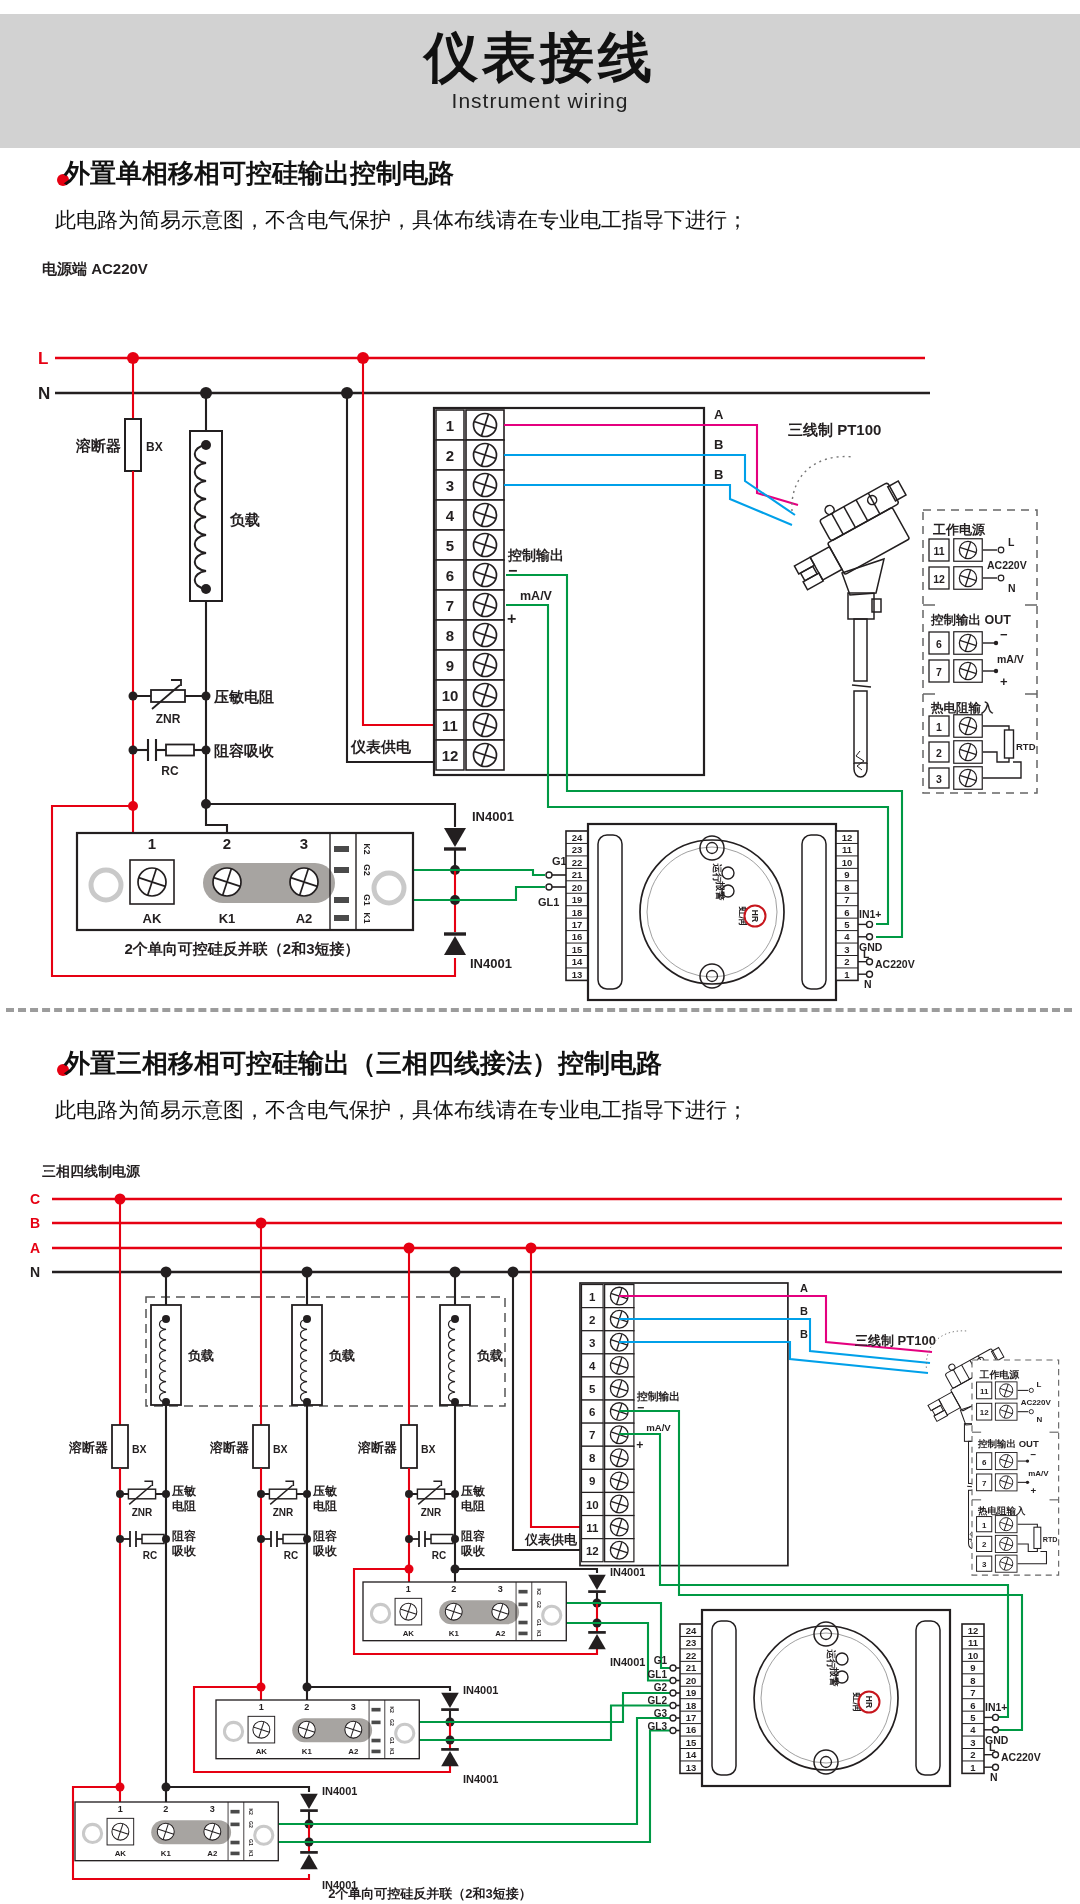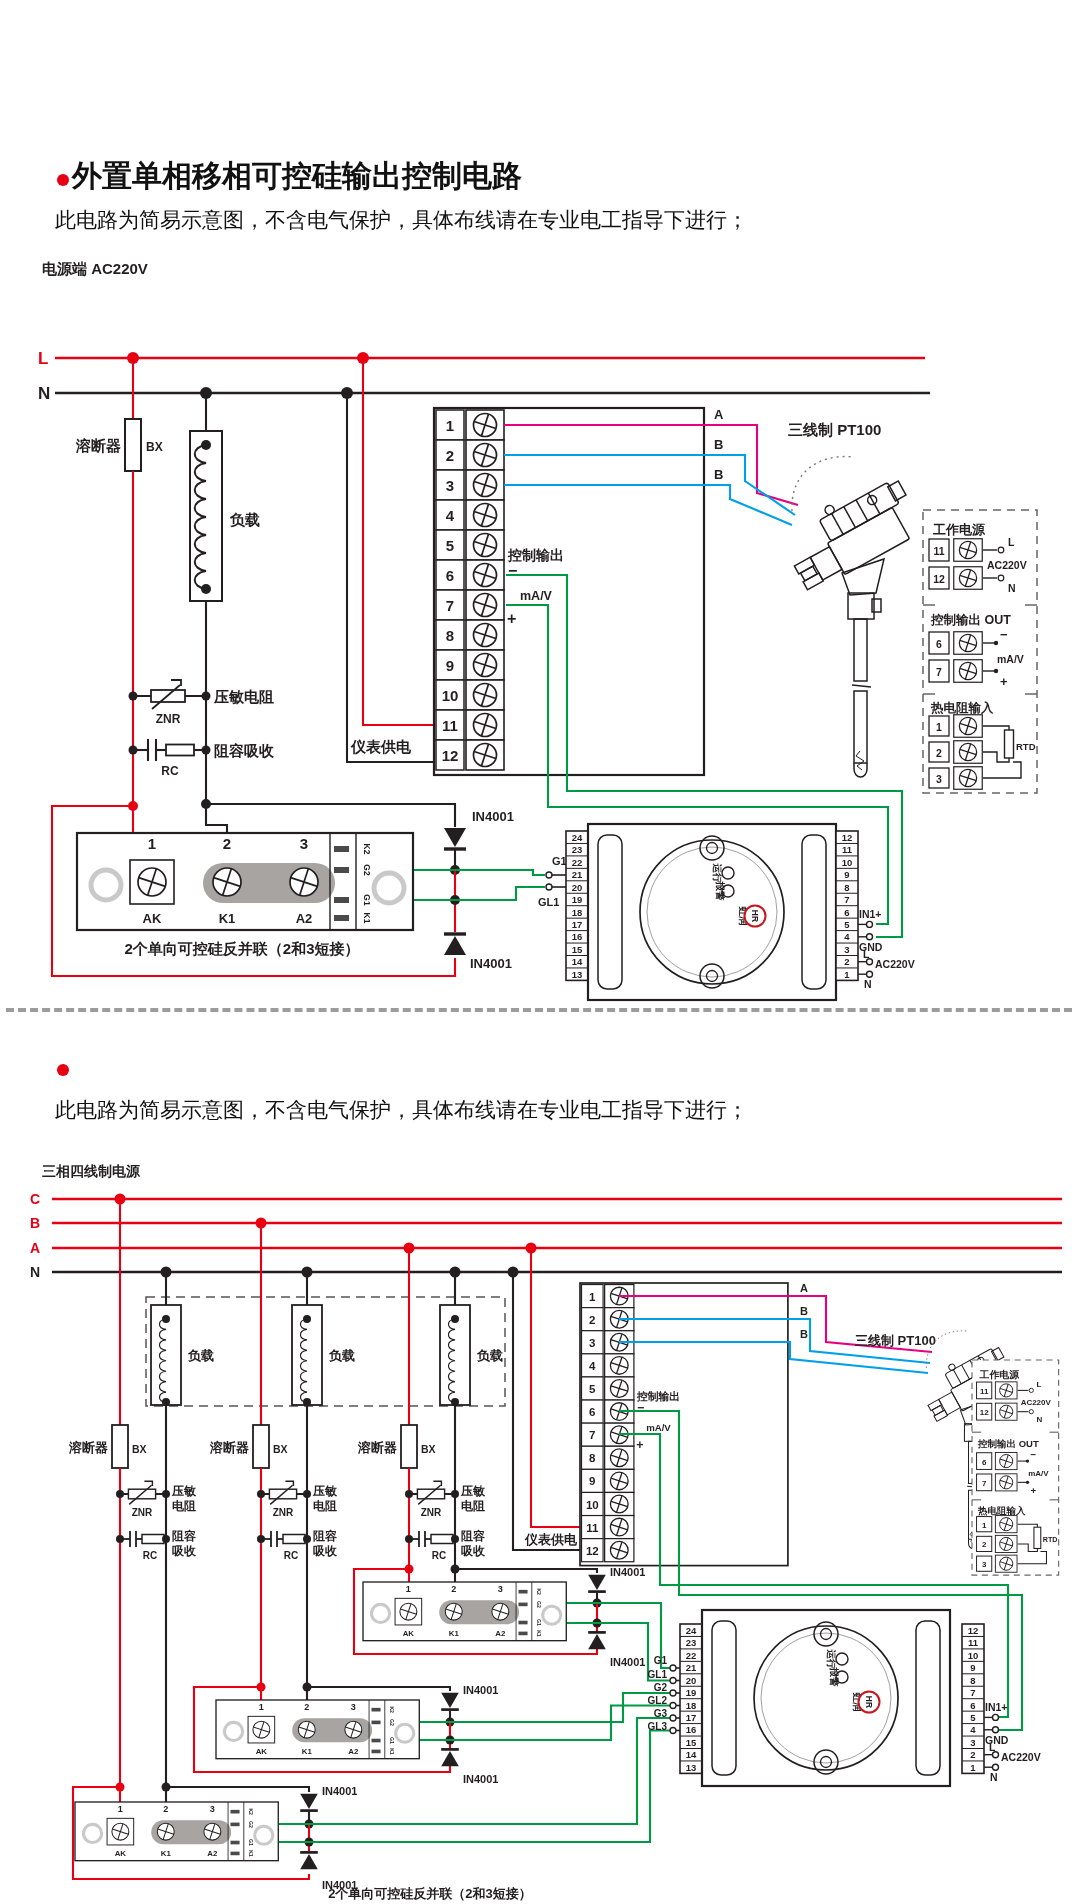--- a/index.html
+++ b/index.html
@@ -1,38 +1,42 @@
 <!DOCTYPE html>
 <html><head>
 <meta charset="utf-8">
 <style>
   html,body{margin:0;padding:0;background:#fff}
   #stage{position:relative;width:1080px;height:1904px;background:#fff;overflow:hidden;
          font-family:"Liberation Sans",sans-serif;color:#1a1a1a}
   .header{position:absolute;top:14px;left:0;width:1080px;height:134px;background:#d2d2d2;text-align:center}
   .header h1{margin:8px 0 0;font-size:54px;font-weight:700;letter-spacing:4px;color:#111}
   .header .sub{margin-top:-6px;font-size:21px;color:#222;letter-spacing:1px}
-  .sec-head{position:absolute;left:72px;font-size:30px;font-weight:700;color:#111;white-space:nowrap}
+  .sec-head{position:absolute;left:64px;font-size:26px;font-weight:700;color:#111;white-space:nowrap}
   .bullet{position:absolute;left:57px;width:12px;height:12px;border-radius:50%;background:#e60012}
   .note{position:absolute;left:55px;font-size:21px;font-weight:400;color:#111;white-space:nowrap}
   .divider{position:absolute;left:6px;width:1066px;border-top:4px dashed #9c9c9c}
   svg{position:absolute;left:0}
   svg text{font-family:"Liberation Sans",sans-serif;fill:#231f20}
   .k{stroke:#231f20;fill:none}.r{stroke:#e60012;fill:none}.g{stroke:#009944;fill:none}
   .b{stroke:#00a0e9;fill:none}.m{stroke:#e4007f;fill:none}.gray{stroke:#c9c9c9;fill:none}
   .w1{stroke-width:1.6}.w2{stroke-width:2.1}.w3{stroke-width:2.7}
   .dk{fill:#231f20;stroke:none}.dr{fill:#e60012;stroke:none}
   .tz{font-weight:600}.tc{font-weight:700}.red{fill:#e60012}
   .box{fill:#fff;stroke:#231f20}
 </style>
 </head>
 <body>
 
 <div id="stage">
 
+  <div class="header">
+    <h1>仪表接线</h1>
+    <div class="sub">Instrument wiring</div>
+  </div>
 
   <span class="bullet" style="top:174px"></span>
   <div class="sec-head" style="top:156px">外置单相移相可控硅输出控制电路</div>
   <div class="note" style="top:206px">此电路为简易示意图，不含电气保护，具体布线请在专业电工指导下进行；</div>
 
   <svg style="top:253px" width="1080" height="757" viewBox="0 0 1080 757">
     <defs>
 
       <g id="sc" class="k">
         <rect x="-19" y="-15" width="38" height="30" fill="#fff" stroke-width="1.6"></rect>
@@ -435,20 +439,21 @@
 
     <use href="#stripL" transform="translate(566,578)"></use>
     <use href="#instr" transform="translate(588,571)"></use>
     <use href="#stripR" transform="translate(836,578)"></use>
     <use href="#instlbl" transform="translate(836,578)"></use>
   </svg>
 
   <div class="divider" style="top:1008px"></div>
 
   <span class="bullet" style="top:1064px"></span>
+  <div class="sec-head" style="top:1046px">外置三相移相可控硅输出（三相四线接法）控制电路</div>
   <div class="note" style="top:1096px">此电路为简易示意图，不含电气保护，具体布线请在专业电工指导下进行；</div>
 
   <svg style="top:1145px" width="1080" height="759" viewBox="0 0 1080 759">
     <text x="42" y="31" font-size="14" class="tz">三相四线制电源</text>
     <text x="30" y="59" font-size="14" class="tc red">C</text>
     <text x="30" y="83" font-size="14" class="tc red">B</text>
     <text x="30" y="108" font-size="14" class="tc red">A</text>
     <text x="30" y="132" font-size="14" class="tc">N</text>
     <g>
       <line class="r" stroke-width="2.4" x1="52" y1="54" x2="1062" y2="54"></line>

